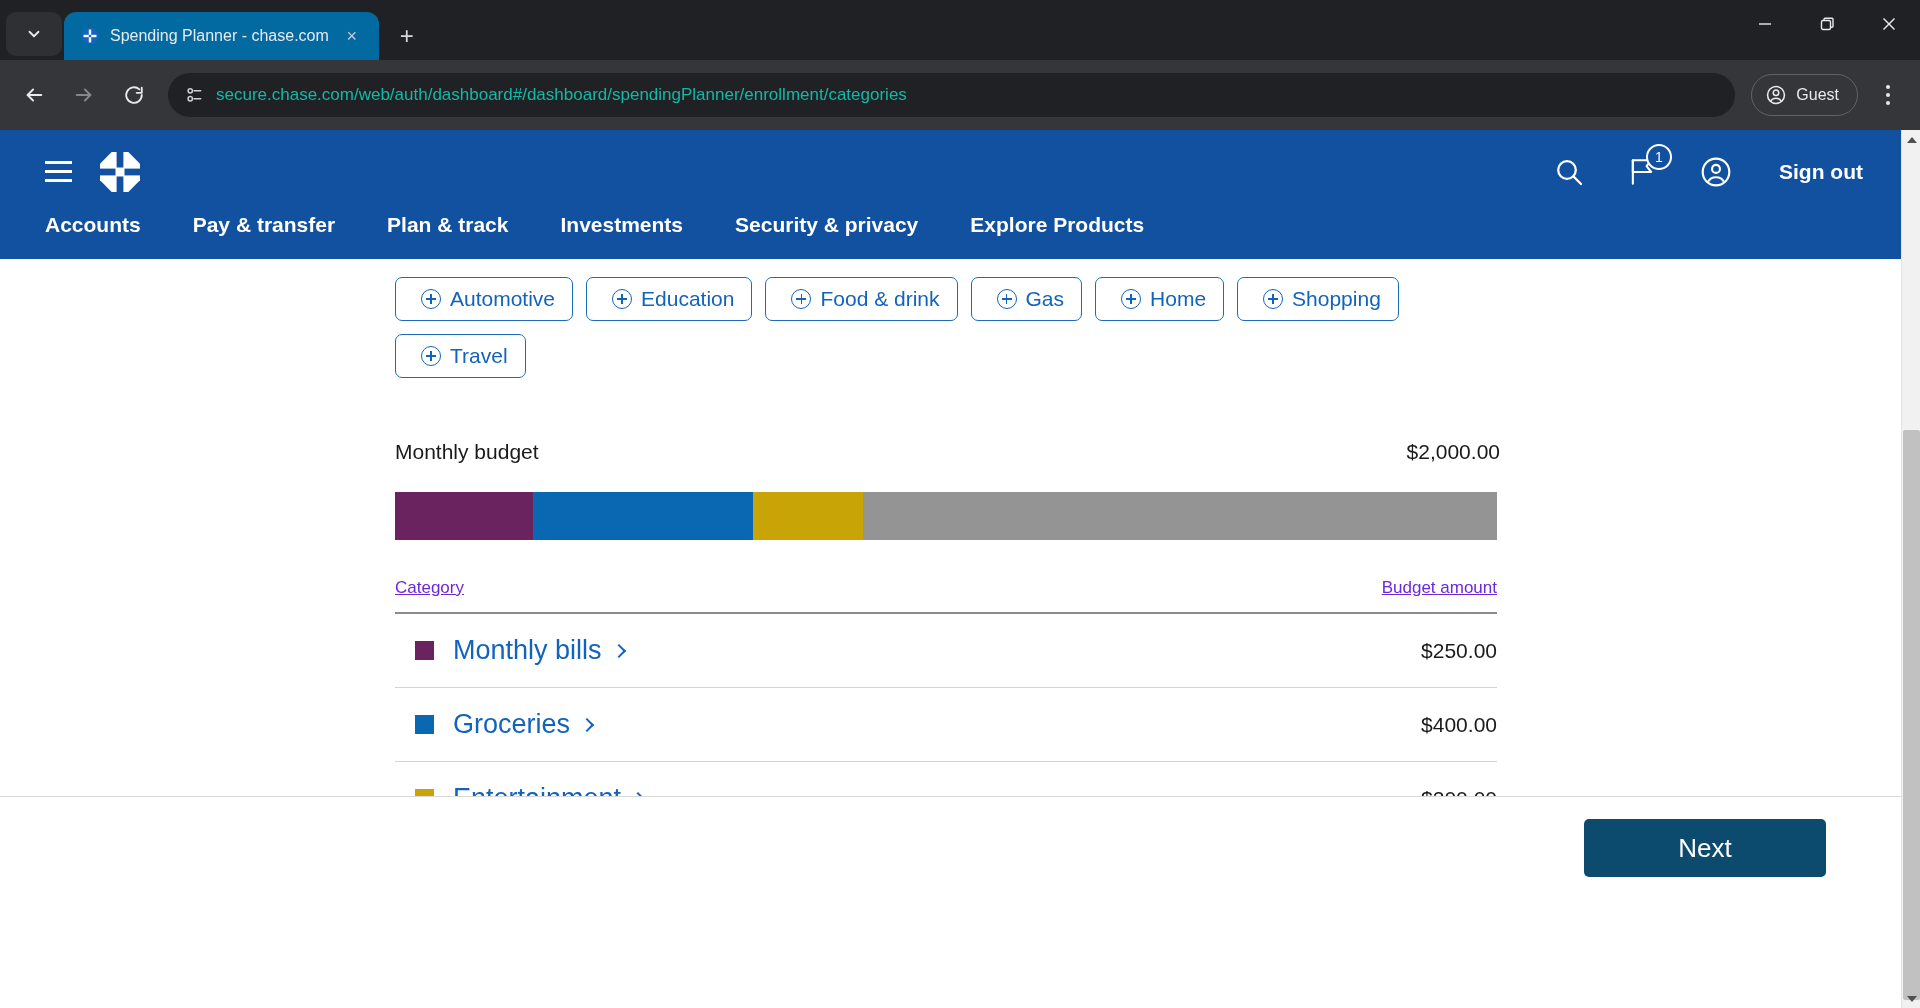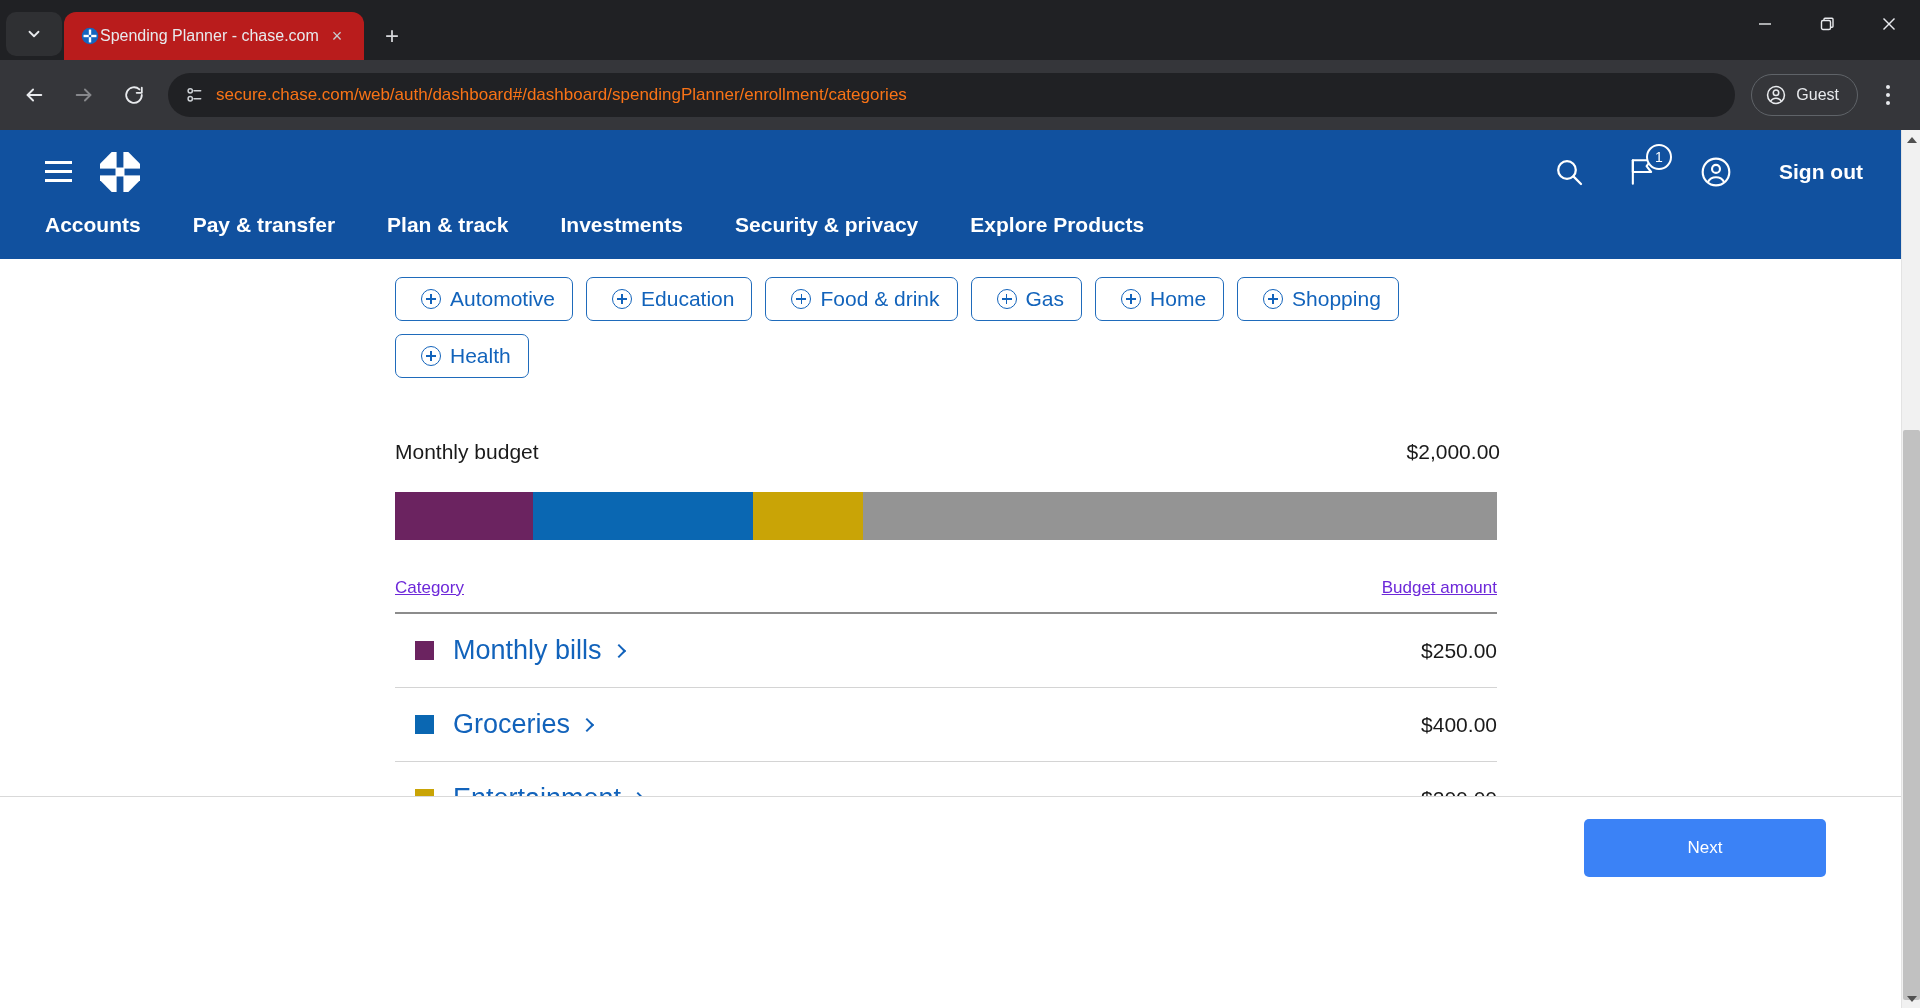--- a/index.html
+++ b/index.html
@@ -21,22 +21,22 @@
   .tab-search-btn {
     width: 56px; height: 44px; margin: 0 2px 4px 6px;
     background: #2f3033; border-radius: 10px;
     display: flex; align-items: center; justify-content: center;
     cursor: pointer;
   }
   .tab-search-btn svg { width: 18px; height: 18px; }
 
   .tab {
     height: 48px; min-width: 300px; max-width: 360px;
-    background: #b91c1c; border-radius: 12px 12px 0 0;
-    display: flex; align-items: center; 
+    background: #0369a1; border-radius: 12px 12px 0 0;
+    display: flex; align-items: center; gap: 10px;
     padding: 0 14px 0 16px; position: relative; cursor: pointer;
   }
   .tab-favicon {
     width: 20px; height: 20px; flex: 0 0 20px;
     display: flex; align-items: center; justify-content: center;
   }
   .tab-title {
     color: #e8eaed; font-size: 16px; white-space: nowrap;
     overflow: hidden; text-overflow: ellipsis; flex: 1;
   }
@@ -71,21 +71,21 @@
   .nav-btn.disabled { opacity: 0.45; }
 
   .omnibox {
     flex: 1; height: 44px; background: #202124;
     border-radius: 22px; display: flex; align-items: center;
     padding: 0 16px; gap: 12px; margin-left: 6px; margin-right: 10px;
     cursor: text;
   }
   .omnibox .site-icon { width: 20px; height: 20px; flex: 0 0 20px; }
   .omnibox .url {
-    color: #f97316; font-size: 17px; white-space: nowrap;
+    color: #14b8a6; font-size: 17px; white-space: nowrap;
     overflow: hidden; text-overflow: ellipsis;
   }
   .profile-chip {
     height: 42px; border: 1px solid #5f6368; border-radius: 21px;
     display: flex; align-items: center; gap: 9px; padding: 0 18px 0 13px;
     color: #e8eaed; font-size: 16px; cursor: pointer; flex: 0 0 auto;
   }
   .kebab {
     width: 40px; height: 44px; display: flex; flex-direction: column;
     align-items: center; justify-content: center; gap: 4px;
@@ -195,22 +195,22 @@
   }
   .remaining span { font-size: 21px; color: #1a1a1a; }
 
   
   .page-footer {
     position: absolute; left: 0; bottom: 0; width: 1901px;
     border-top: 1px solid #d9d9d9; background: #fff; height: 108px;
   }
   .next-btn {
     position: absolute; right: 75px; top: 22px;
-    width: 242px; height: 58px; background: #3b82f6; color: #fff;
-    border: none; border-radius: 5px; font-size: 17px;
+    width: 242px; height: 58px; background: #0c4a6e; color: #fff;
+    border: none; border-radius: 5px; font-size: 26px;
     font-family: "Liberation Sans", sans-serif; cursor: pointer;
     display: flex; align-items: center; justify-content: center; margin-left: 24px;
   }
 
   
   .scrollbar {
     position: absolute; right: 0; top: 130px; width: 19px;
     height: 878px; background: #f1f1f1; border-left: 1px solid #e3e3e3;
   }
   .sb-up, .sb-down {
@@ -401,21 +401,21 @@
           <button class="chip">
             <span class="plus"></span>
             <span>Home</span>
           </button>
           <button class="chip">
             <span class="plus"></span>
             <span>Shopping</span>
           </button>
           <button class="chip">
             <span class="plus"></span>
-            <span>Health</span>
+            <span>Travel</span>
           </button>
         </div>
 
         <div class="budget-row">
           <span class="budget-label">Monthly budget</span>
           <span class="budget-value">$2,000.00</span>
         </div>
 
         <div class="stacked-bar" id="stacked-bar">
             <div class="seg" style="width: 12.5%; background: rgb(107, 35, 96);"></div>

